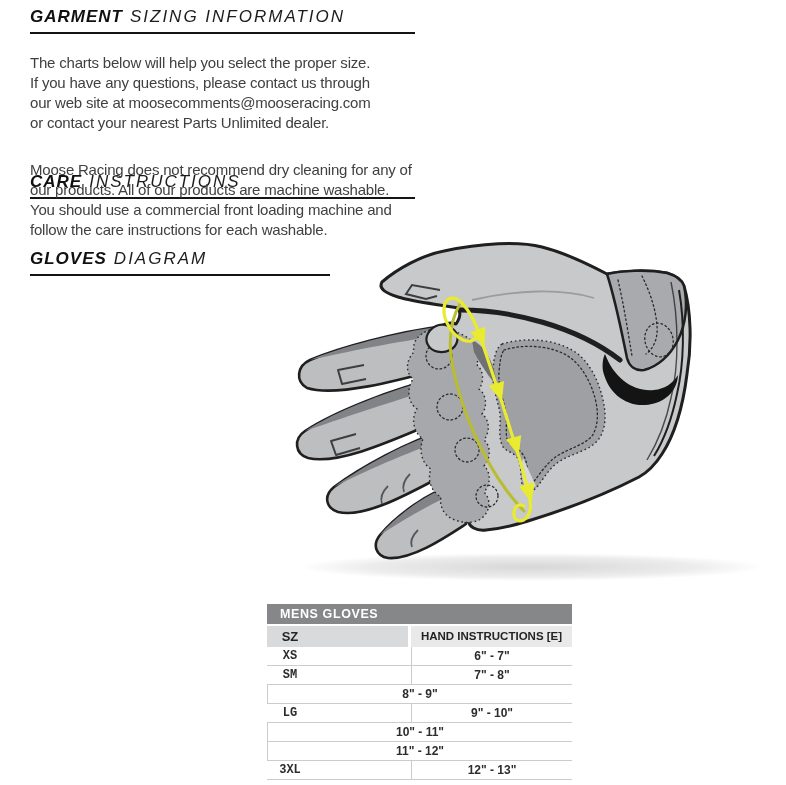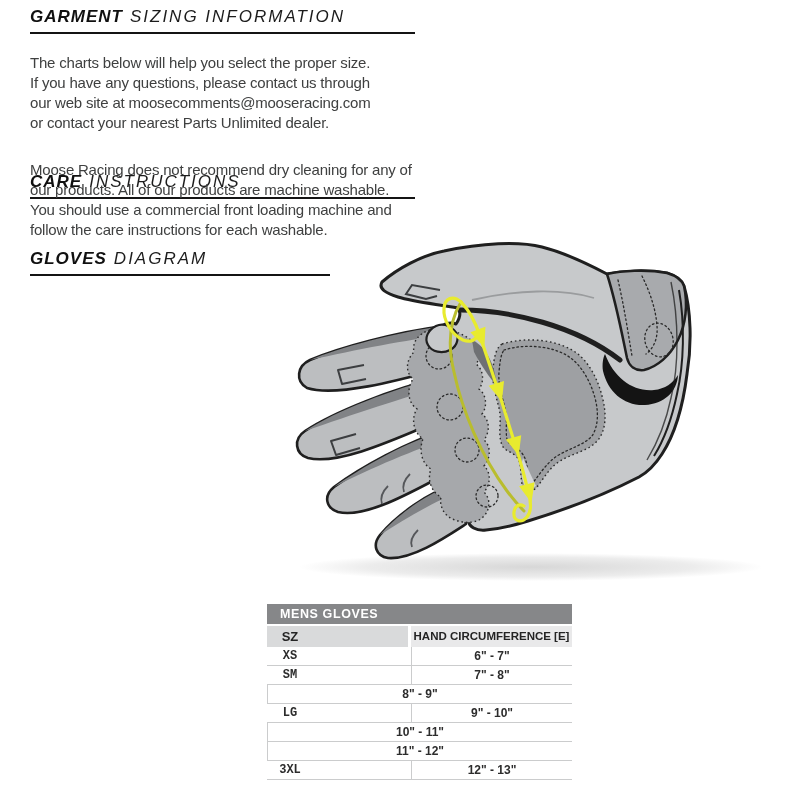--- a/index.html
+++ b/index.html
@@ -196,21 +196,21 @@
       </g>
     </svg>
   </div>
 
   <div class="size-table">
     <div class="tbl-title">MENS GLOVES</div>
     <div class="tbl-head">
       <div class="hc1">
           <span>SZ</span>
         </div>
-      <div class="hc2">HAND CIRCUMFERENCE [E]</div>
+      <div class="hc2">HAND INSTRUCTIONS [E]</div>
     </div>
     <div class="tbl-row">
       <div class="c1">
           <span>XS</span>
         </div>
       <div class="c2">6" - 7"</div>
     </div>
     <div class="tbl-row">
       <div class="c1">
           <span>SM</span>

